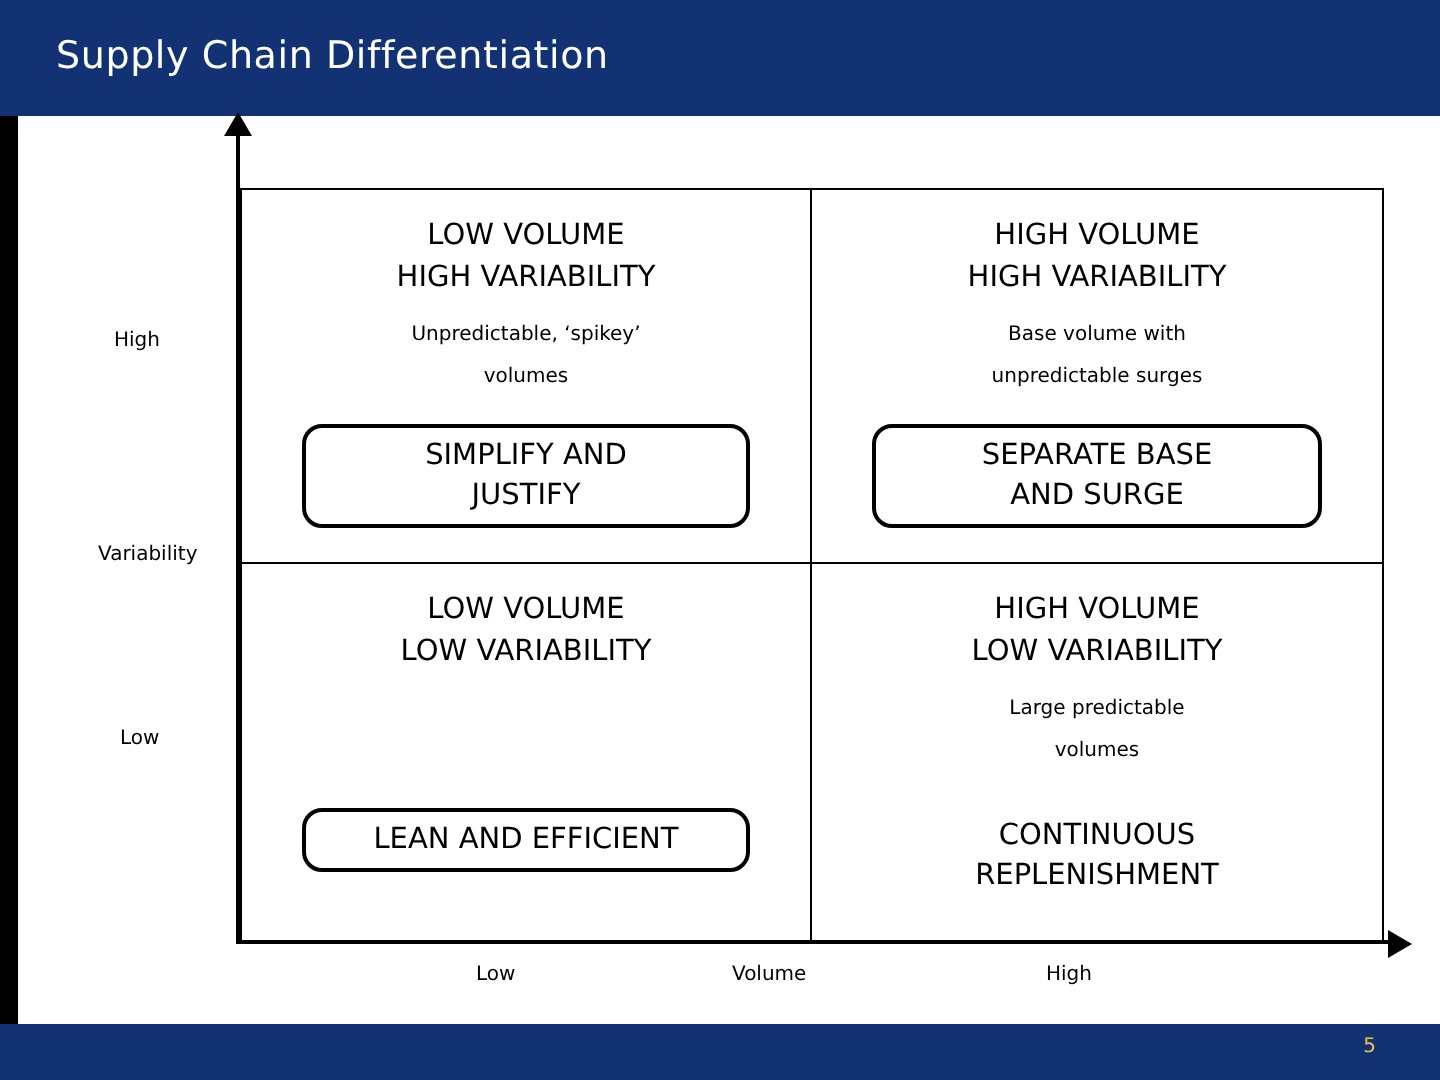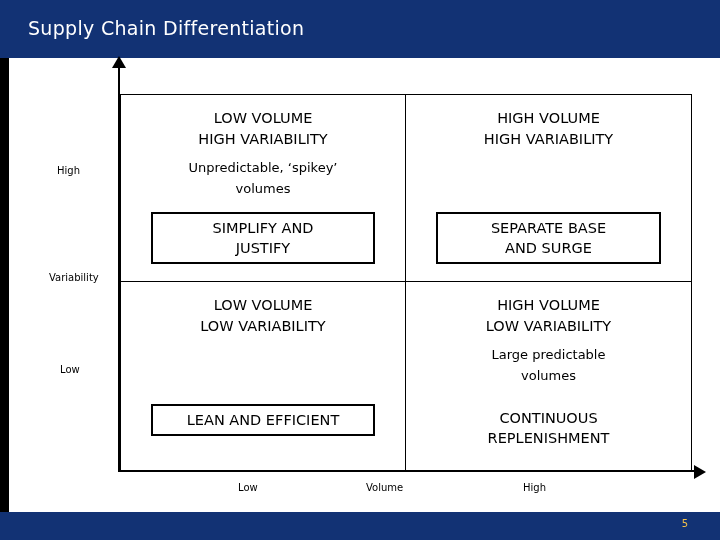--- a/index.html
+++ b/index.html
@@ -104,33 +104,34 @@
     top: 13px;
     font-size: 14.5px;
     line-height: 21px;
     text-align: center;
     white-space: pre-line;
   }
   .cell-desc {
     position: absolute;
     left: 10px; right: 10px;
     top: 62px;
-    font-size: 13px;
+    font-size: 10px;
     line-height: 21px;
     text-align: center;
     white-space: pre-line;
   }
   .cell-tag {
     position: absolute;
     box-sizing: border-box;
     text-align: center;
     font-size: 14.5px;
     line-height: 20px;
     white-space: pre-line;
     padding: 4px 8px;
+    border-radius: 10px;
   }
   .tag-boxed {
     border: 2px solid #000000;
     background: #ffffff;
   }
   .tag-plain {
     border: 0;
     background: transparent;
   }
 
@@ -174,20 +175,22 @@
 HIGH VARIABILITY</div>
     <div class="cell-desc">Unpredictable, ‘spikey’
 volumes</div>
     <div class="cell-tag tag-boxed" id="tag-tl">SIMPLIFY AND
 JUSTIFY</div>
   </div>
 
   <div class="cell" id="cell-tr">
     <div class="cell-heading">HIGH VOLUME
 HIGH VARIABILITY</div>
+    <div class="cell-desc">Base volume with
+unpredictable surges</div>
     <div class="cell-tag tag-boxed" id="tag-tr">SEPARATE BASE
 AND SURGE</div>
   </div>
 
   <div class="cell" id="cell-bl">
     <div class="cell-heading">LOW VOLUME
 LOW VARIABILITY</div>
     <div class="cell-tag tag-boxed" id="tag-bl">LEAN AND EFFICIENT</div>
   </div>
 

